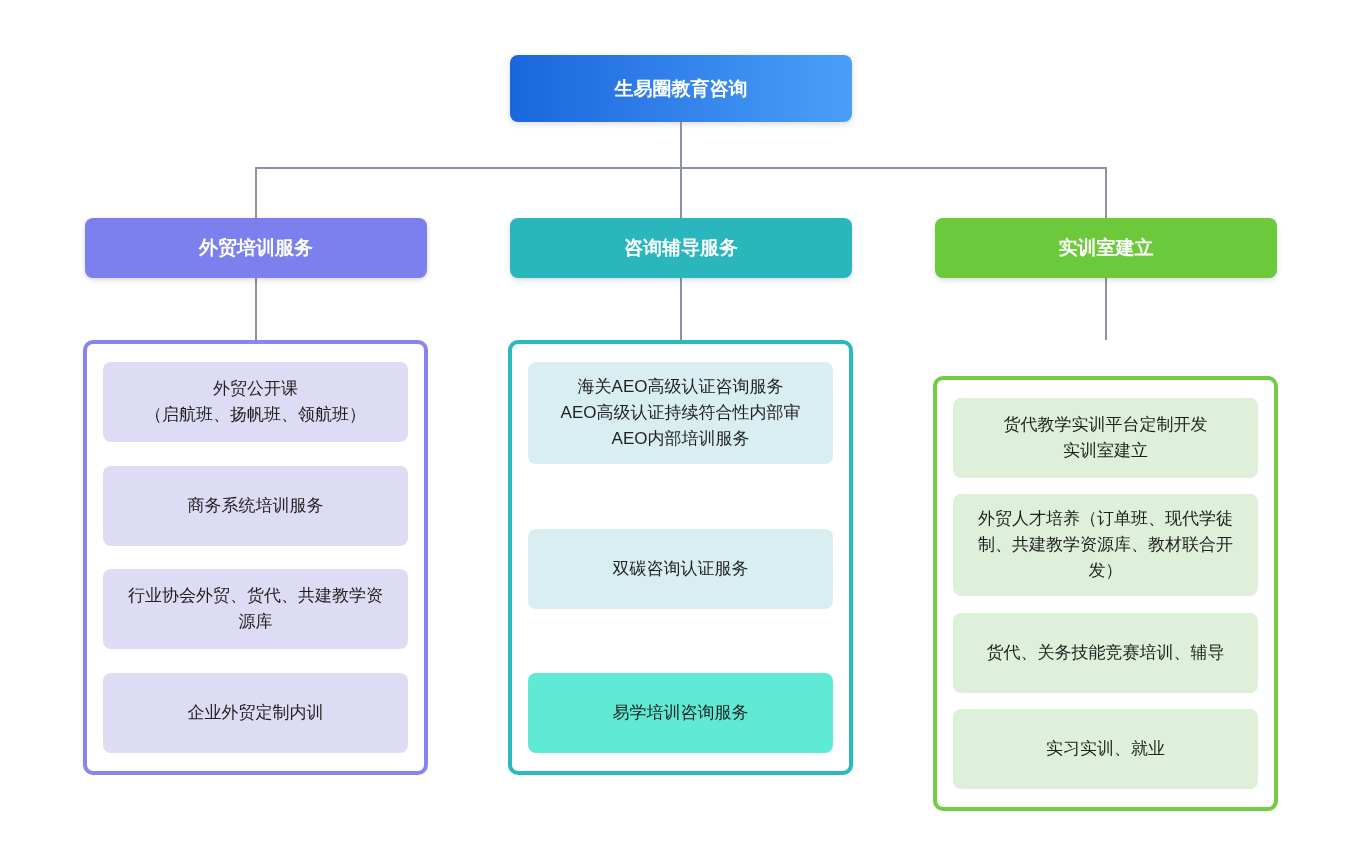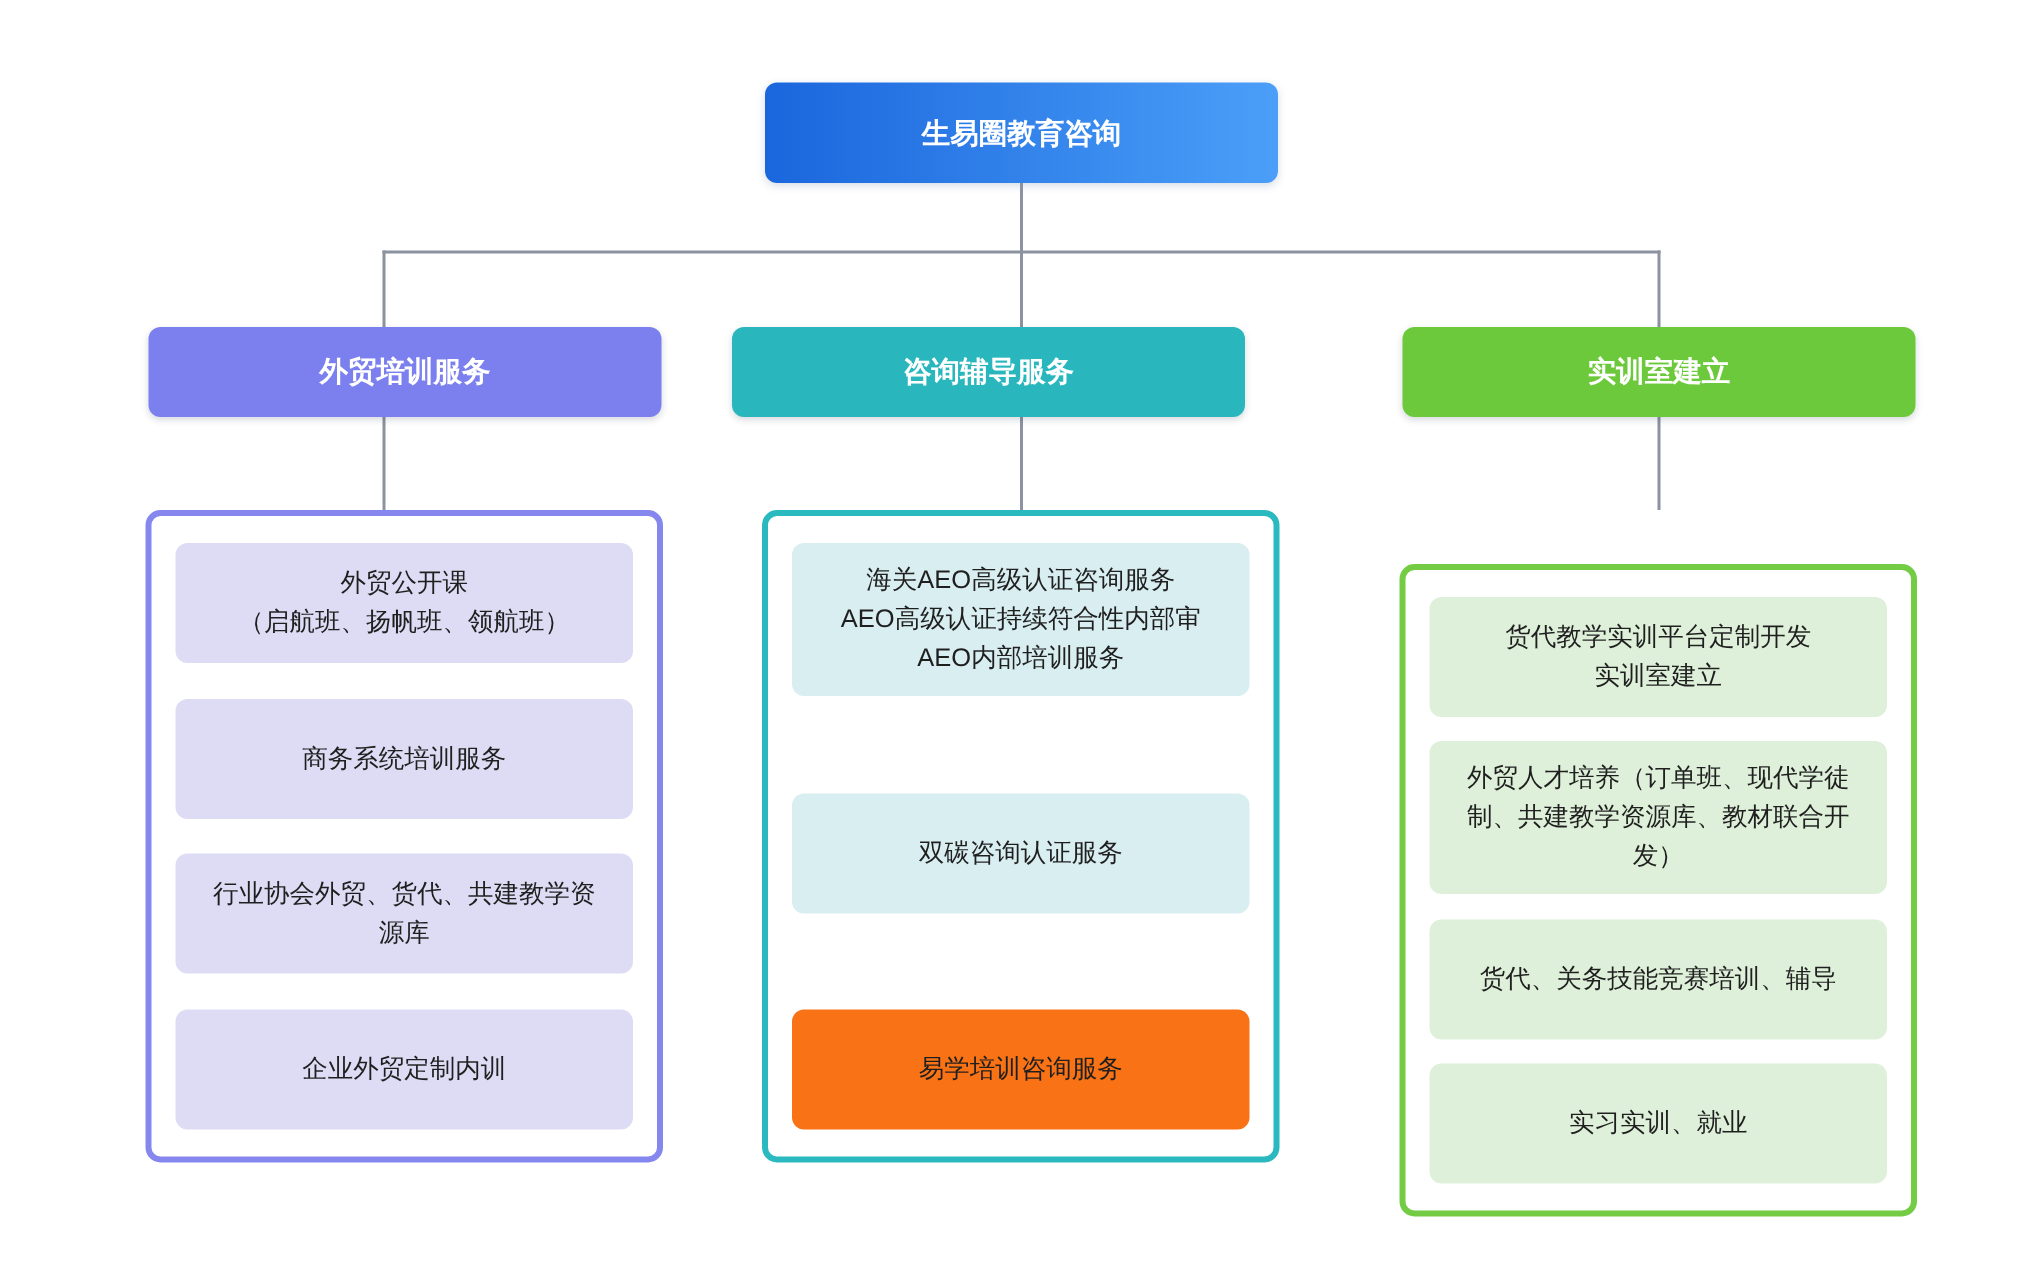--- a/index.html
+++ b/index.html
@@ -36,22 +36,22 @@
   .branch-header {
     position: absolute;
     top: 218px;
     width: 342px; height: 60px;
     border-radius: 8px;
     color: #ffffff;
     font-size: 19px; font-weight: 700;
     display: flex; align-items: center; justify-content: center;
     box-shadow: 0 2px 5px rgba(40, 50, 70, 0.18);
   }
-  .col0 { left: 85px; margin-left: 14px; }
-  .col1 { left: 488px; }
+  .col0 { left: 85px; }
+  .col1 { left: 510px; }
   .col2 { left: 935px; }
   
   .branch-box {
     position: absolute;
     top: 340px;
     width: 345px; height: 435px;
     background: #ffffff;
     border: 4px solid #1d4ed8;
     border-radius: 10px;
     padding: 18px 16px;
@@ -96,21 +96,21 @@
     <div class="item" style="background-color: rgb(222, 220, 245);">行业协会外贸、货代、共建教学资源库</div>
     <div class="item" style="background-color: rgb(222, 220, 245);">企业外贸定制内训</div>
   </div>
 
   <div class="branch-header col1" style="background-color: rgb(41, 183, 189);">咨询辅导服务</div>
   <div class="branch-box col1" style="border-color: rgb(42, 185, 191);">
     <div class="item" style="background-color: rgb(217, 238, 241);">海关AEO高级认证咨询服务
 AEO高级认证持续符合性内部审
 AEO内部培训服务</div>
     <div class="item" style="background-color: rgb(217, 238, 241);">双碳咨询认证服务</div>
-    <div class="item" style="background-color: #f97316;">易学培训咨询服务</div>
+    <div class="item" style="background-color: #5eead4;">易学培训咨询服务</div>
   </div>
 
   <div class="branch-header col2" style="background-color: rgb(108, 201, 59);">实训室建立</div>
   <div class="branch-box col2" style="border-color: rgb(115, 204, 68);">
     <div class="item" style="background-color: rgb(222, 240, 217);">货代教学实训平台定制开发
 实训室建立</div>
     <div class="item" style="background-color: rgb(222, 240, 217);">外贸人才培养（订单班、现代学徒制、共建教学资源库、教材联合开发）</div>
     <div class="item" style="background-color: rgb(222, 240, 217);">货代、关务技能竞赛培训、辅导</div>
     <div class="item" style="background-color: rgb(222, 240, 217);">实习实训、就业</div>
   </div>

